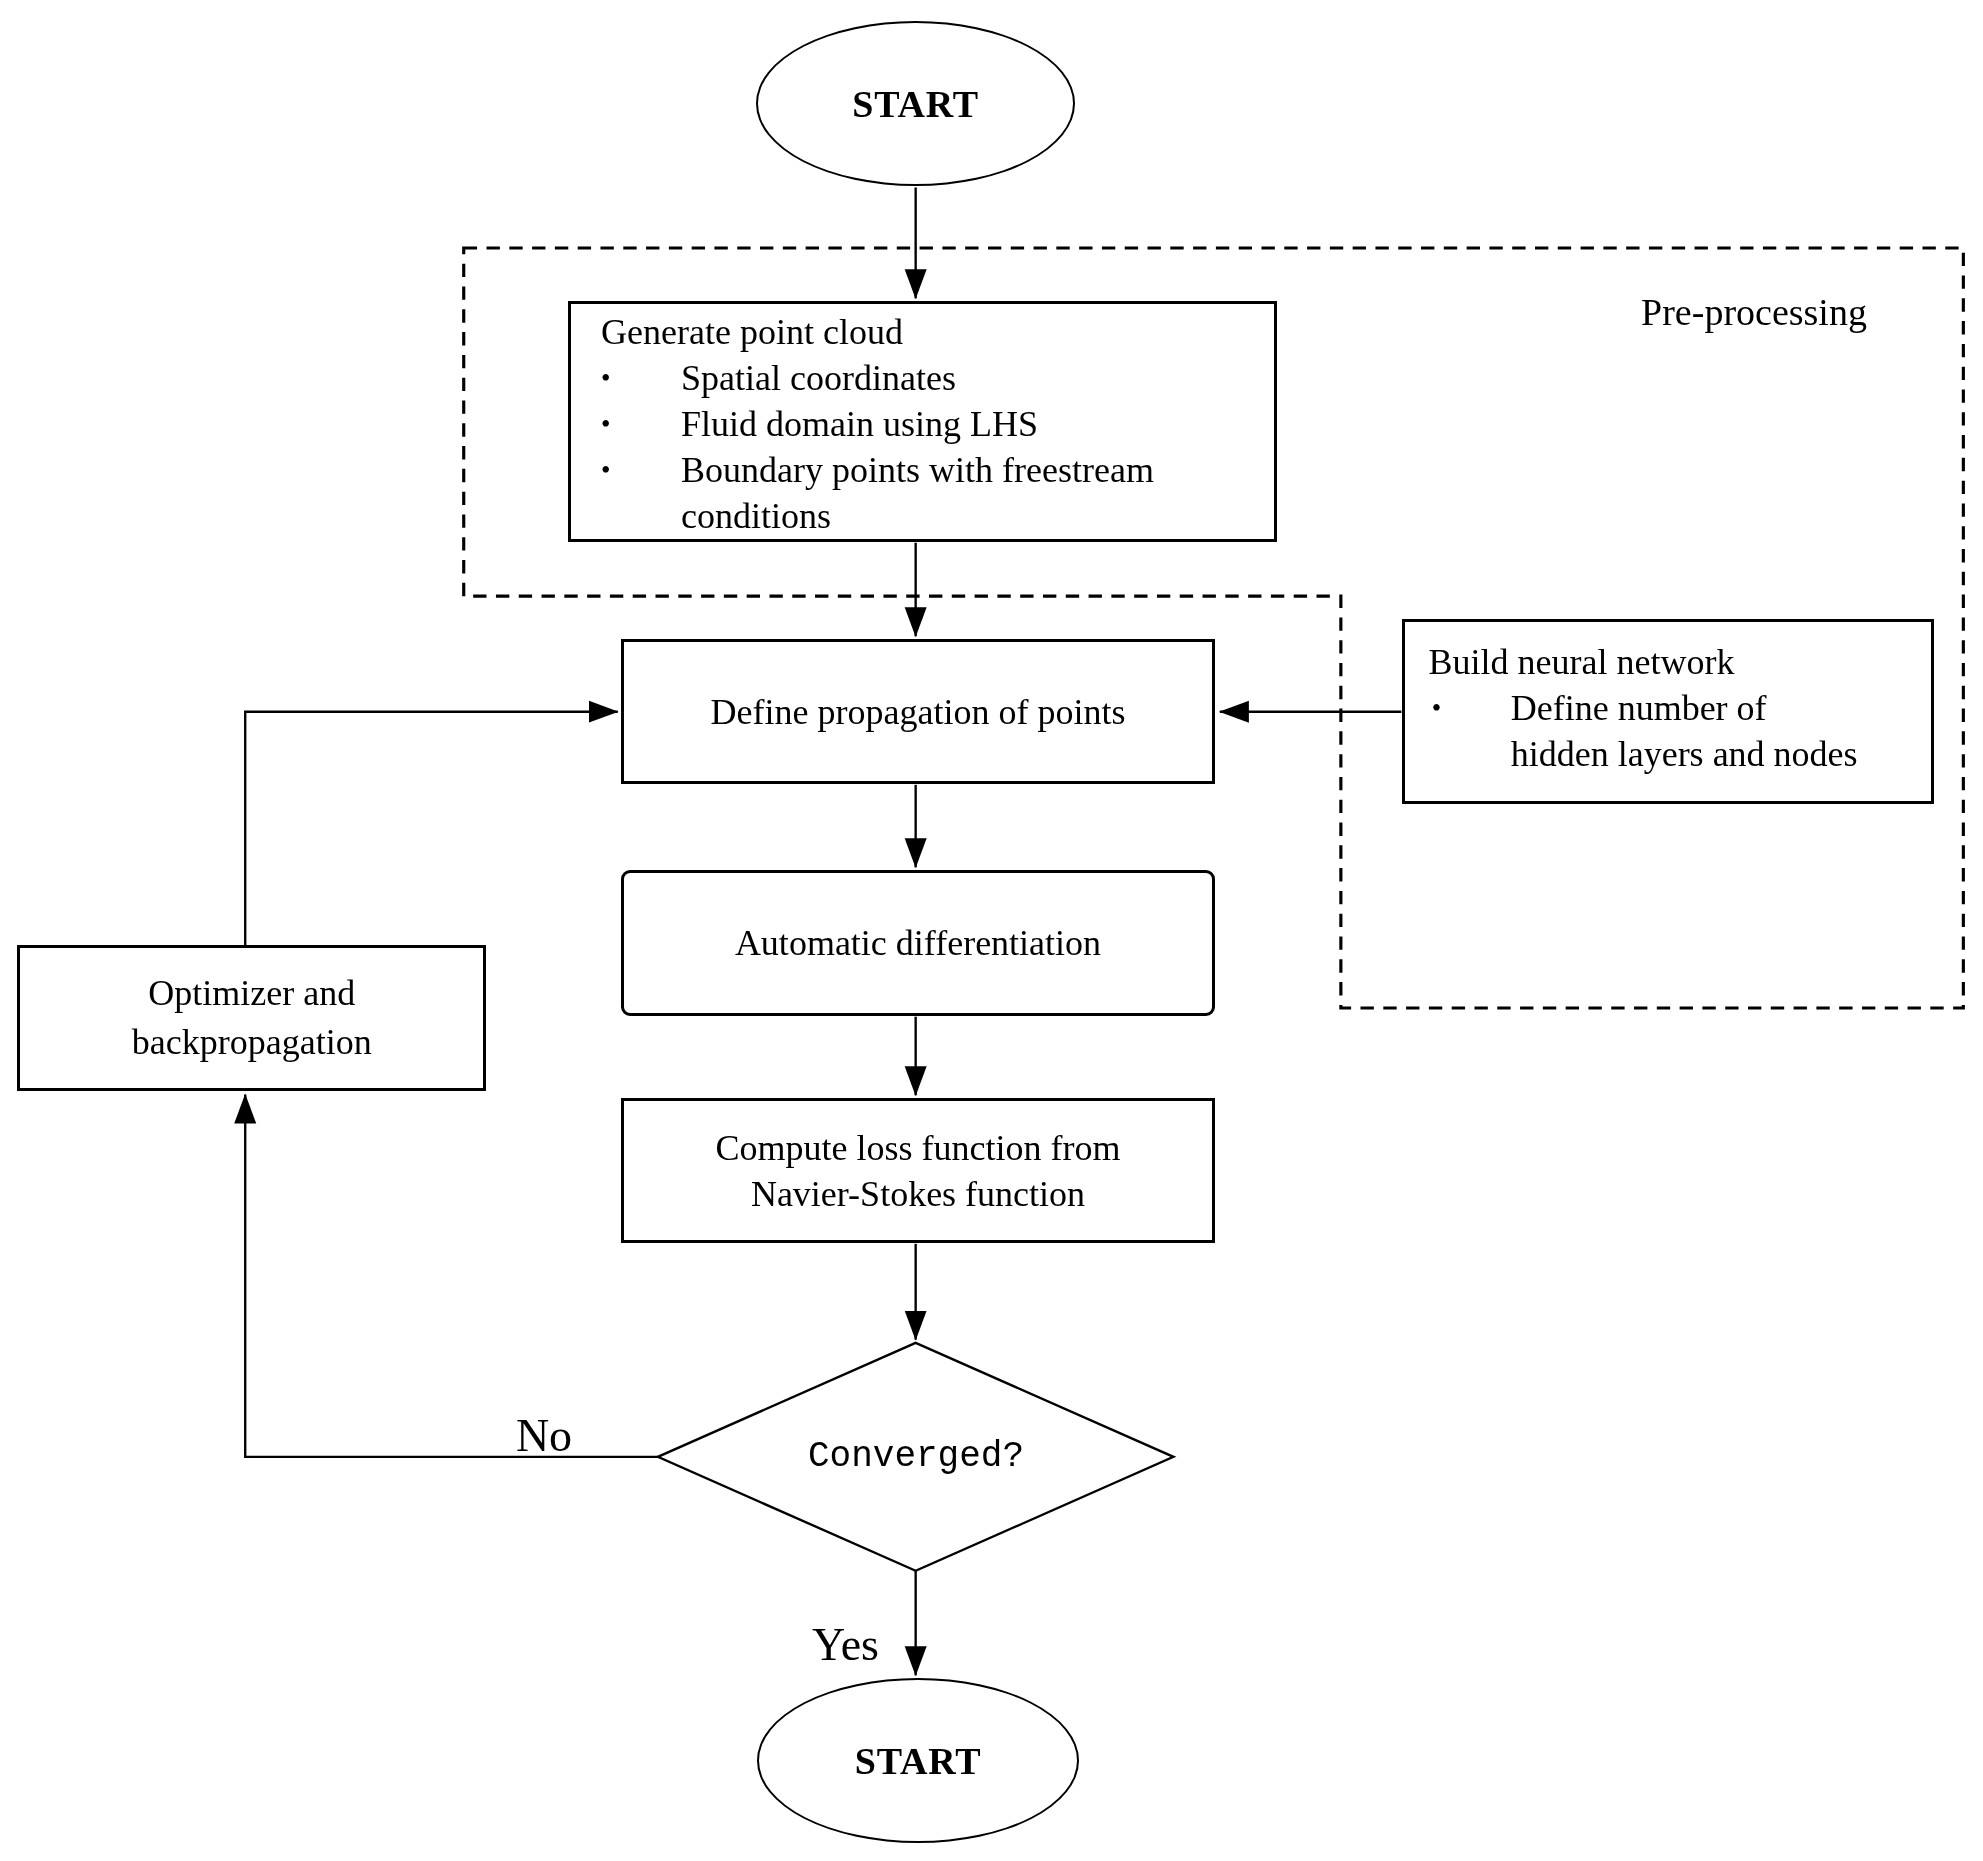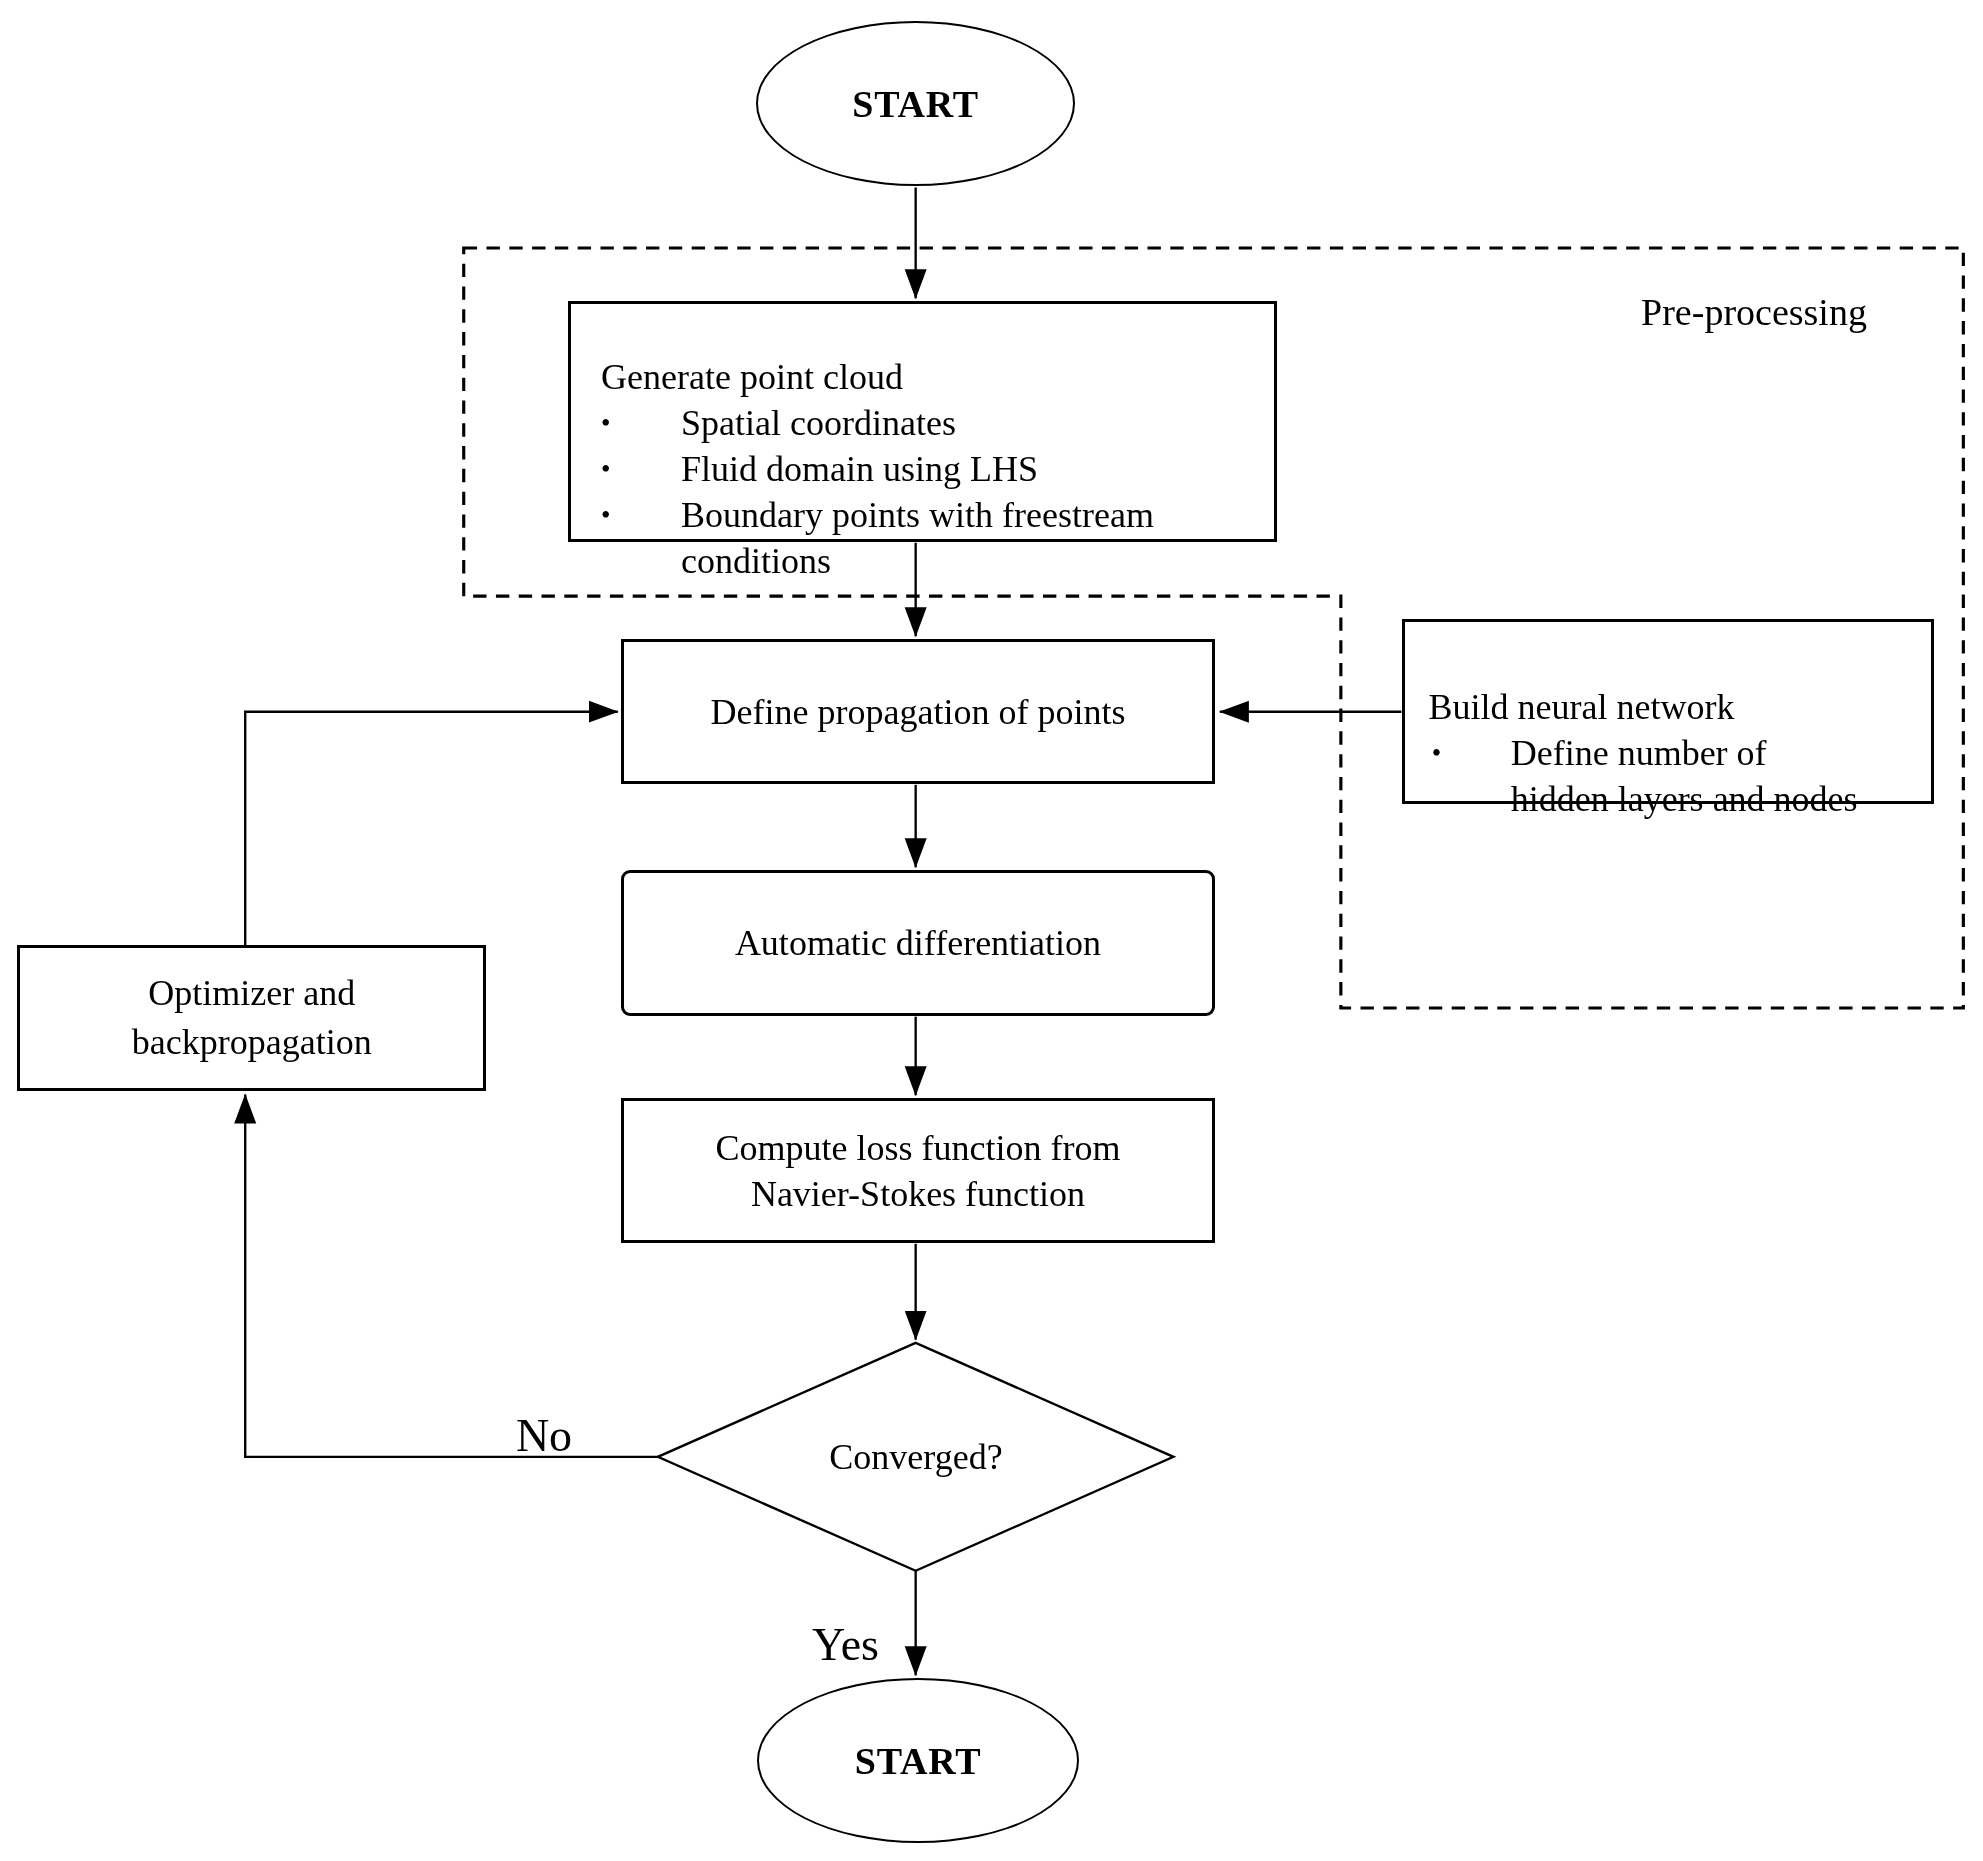--- a/index.html
+++ b/index.html
@@ -40,21 +40,20 @@
     flex-direction: column;
     align-items: center;
     justify-content: center;
     text-align: center;
     font-size: 36px;
     line-height: 46px;
   }
   .box-title {
     font-size: 36px;
     line-height: 46px;
-    margin-top: 45px;
   }
   .bullet-list {
     list-style: none;
     margin: 0;
     padding: 0;
   }
   .bullet-item {
     display: flex;
     align-items: flex-start;
     font-size: 36px;
@@ -76,21 +75,21 @@
   .region-label { font-size: 38px; line-height: 44px; }
   
   .n-start   { left: 756px;  top: 21px;   width: 319px; height: 165px; }
   .n-stop    { left: 757px;  top: 1678px; width: 322px; height: 165px; }
   .n-generate{ left: 568px;  top: 301px;  width: 709px; height: 241px; padding: 4.7px 7.9px 0 30px; }
   .n-forward { left: 621px;  top: 639px;  width: 594px; height: 145px; }
   .n-buildnn { left: 1402px; top: 619px;  width: 532px; height: 185px; padding: 17.3px 7.9px 0 23.6px; }
   .n-autodiff{ left: 621px;  top: 870px; width: 594px; height: 146px; border-radius: 9px; }
   .n-loss    { left: 621px;  top: 1098px; width: 594px; height: 145px; }
   .n-optim   { left: 17.3px;   top: 945px; width: 469px; height: 146px; line-height: 49px; }
-  .n-diamond-text { left: 658px; top: 1343px; width: 516px; height: 228px; background: transparent; }
+  .n-diamond-text { left: 658px; top: 1343px; width: 516px; height: 228px; background: transparent; font-family: Liberation Mono, monospace; }
   .gen-dot   { width: 80px; padding-left: 0; }
   .bnn-dot   { width: 79px; padding-left: 3.1px; }
   .lbl-preprocessing { left: 1597px; top: 290px; width: 314px; }
   .lbl-no  { left: 473px;  top: 1382px; width: 142px; }
   .lbl-yes { left: 767px;  top: 1591px; width: 157px; }
 </style>
 </head>
 <body>
 
 <div class="canvas">

